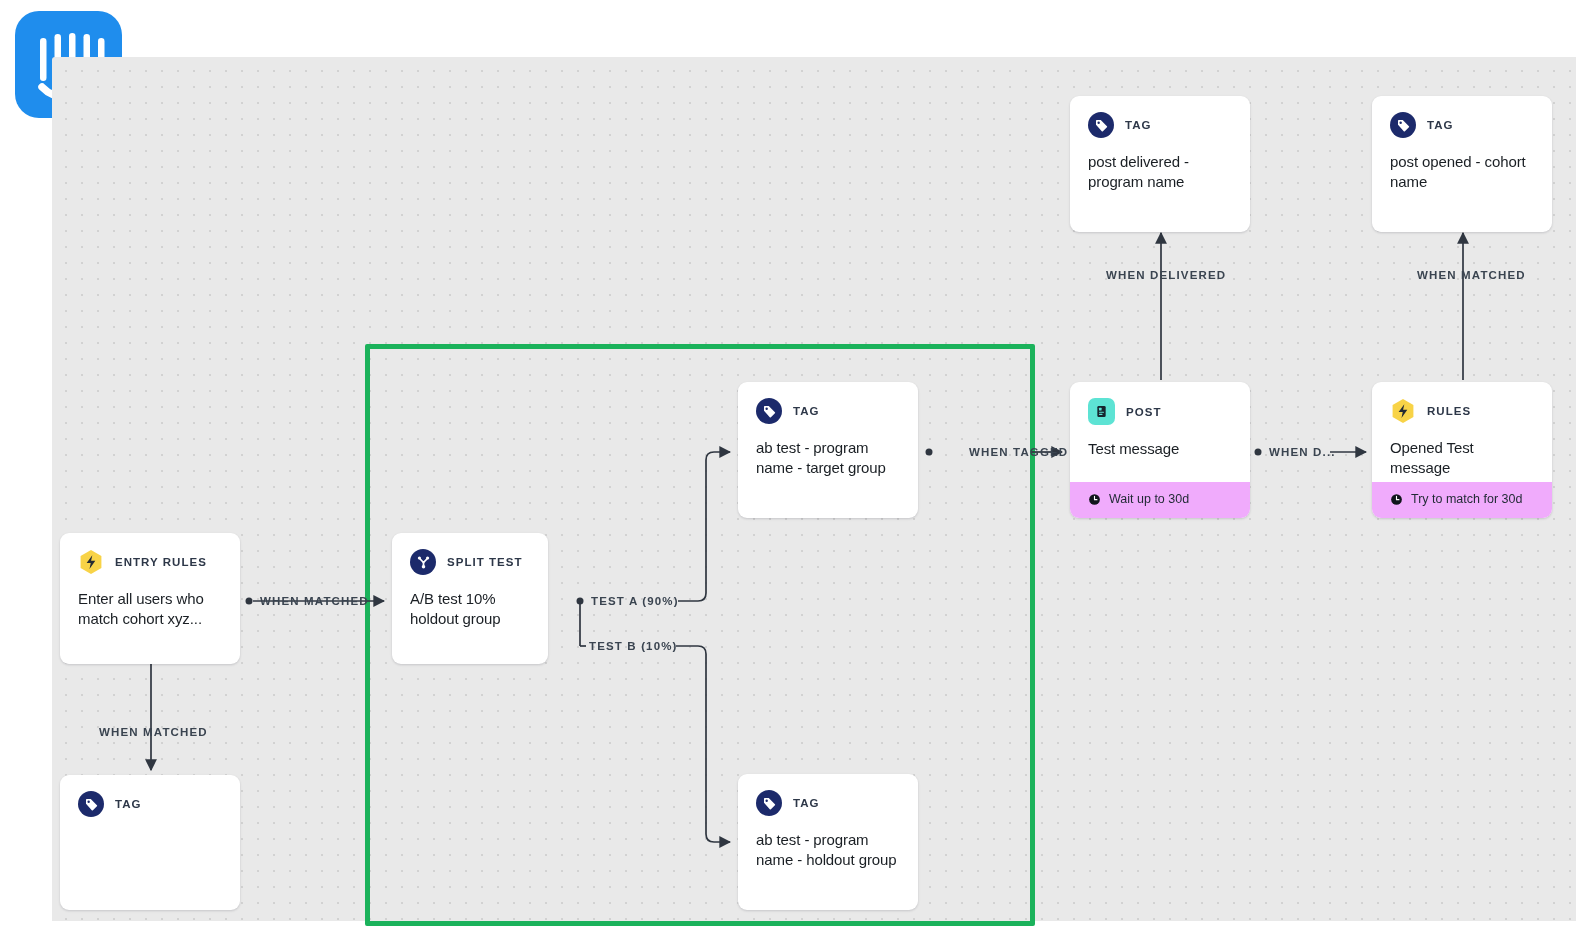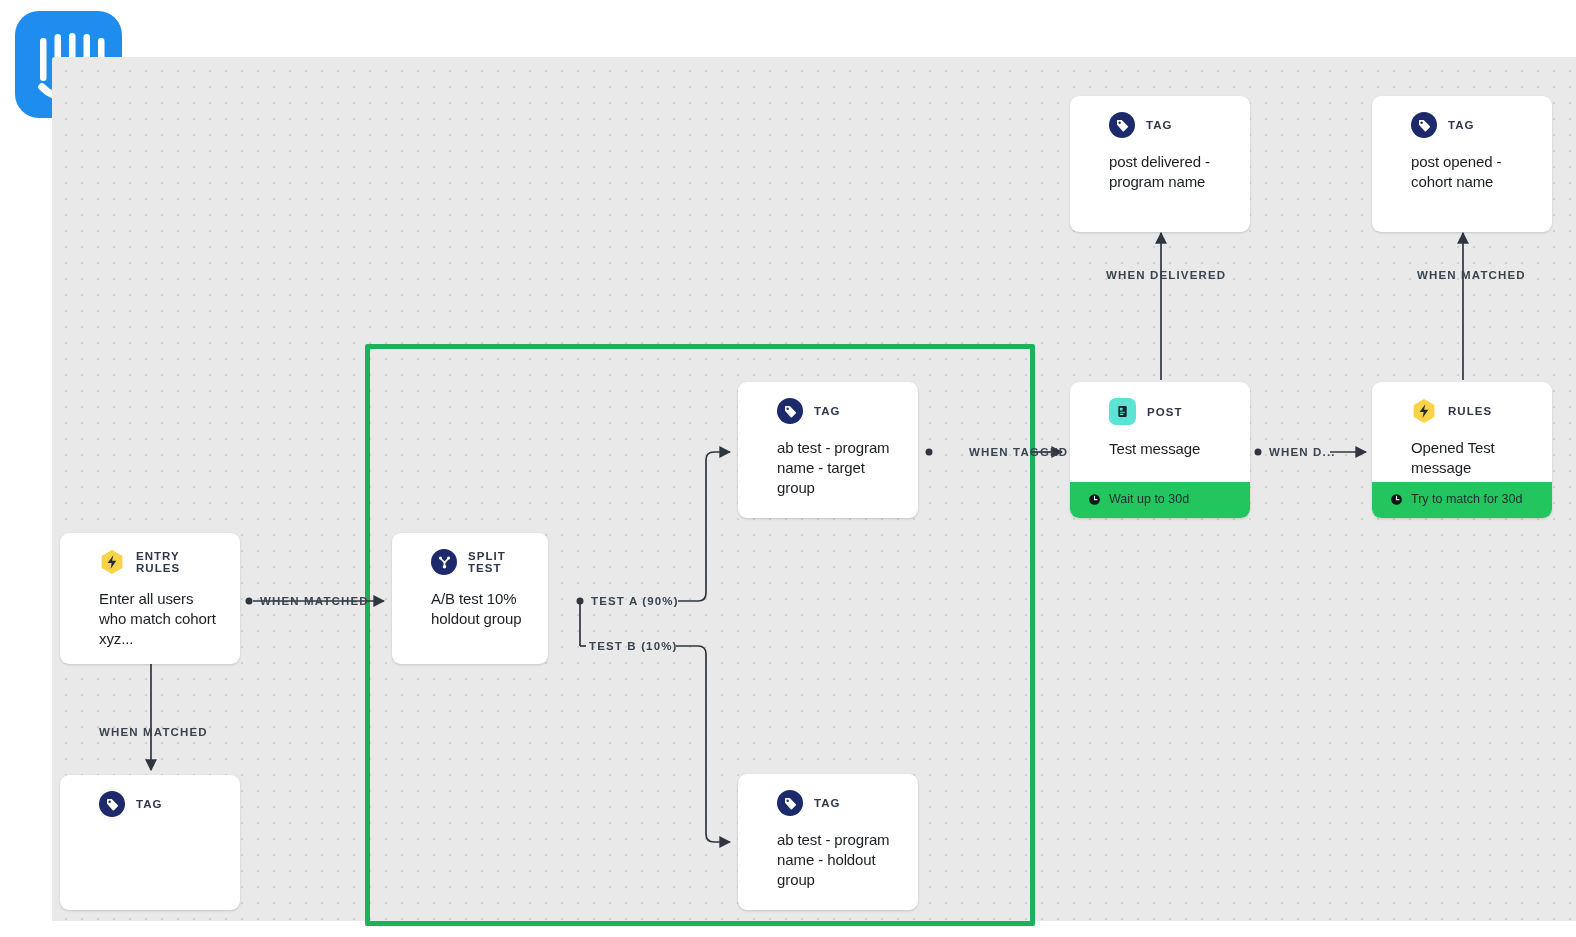--- a/index.html
+++ b/index.html
@@ -45,34 +45,34 @@
   }
 
   
   .node {
     position: absolute;
     background: #ffffff;
     border-radius: 9px;
     box-shadow: 0 1px 3px rgba(16,24,40,0.10), 0 1px 2px rgba(16,24,40,0.06);
     overflow: hidden;
   }
-  .node-body { padding: 16px 18px 14px 18px; margin-left: 21px; }
+  .node-body { padding: 16px 18px 14px 18px; }
   .node-head { display:flex; align-items:center; gap:11px; margin-bottom: 14px; }
   .node-kind {
     font-size: 11.5px; font-weight: 700; letter-spacing: 0.09em;
     color: #2d3748; text-transform: uppercase;
   }
   .node-title {
     font-size: 15px; line-height: 1.33; color: #1a1f24; font-weight: 400;
     letter-spacing: -0.1px;
   }
   .node-footer {
     display:flex; align-items:center; gap:8px;
     padding: 10px 18px 12px 18px;
-    background: #22c55e;
+    background: #f0abfc;
     font-size: 12.5px; color: #1f2933; font-weight:400;
   }
   .node-footer .clock { flex: 0 0 auto; display:block; }
 
   
   .badge { flex: 0 0 auto; display:flex; align-items:center; justify-content:center; }
   .badge-hex { width: 26px; height: 26px; }
   .badge-circle { width: 26px; height: 26px; border-radius: 50%; background:#1c2a6b; display:flex; align-items:center; justify-content:center; }
   .badge-square { width: 27px; height: 27px; border-radius: 7px; background:#5de3d4; display:flex; align-items:center; justify-content:center; }
 

